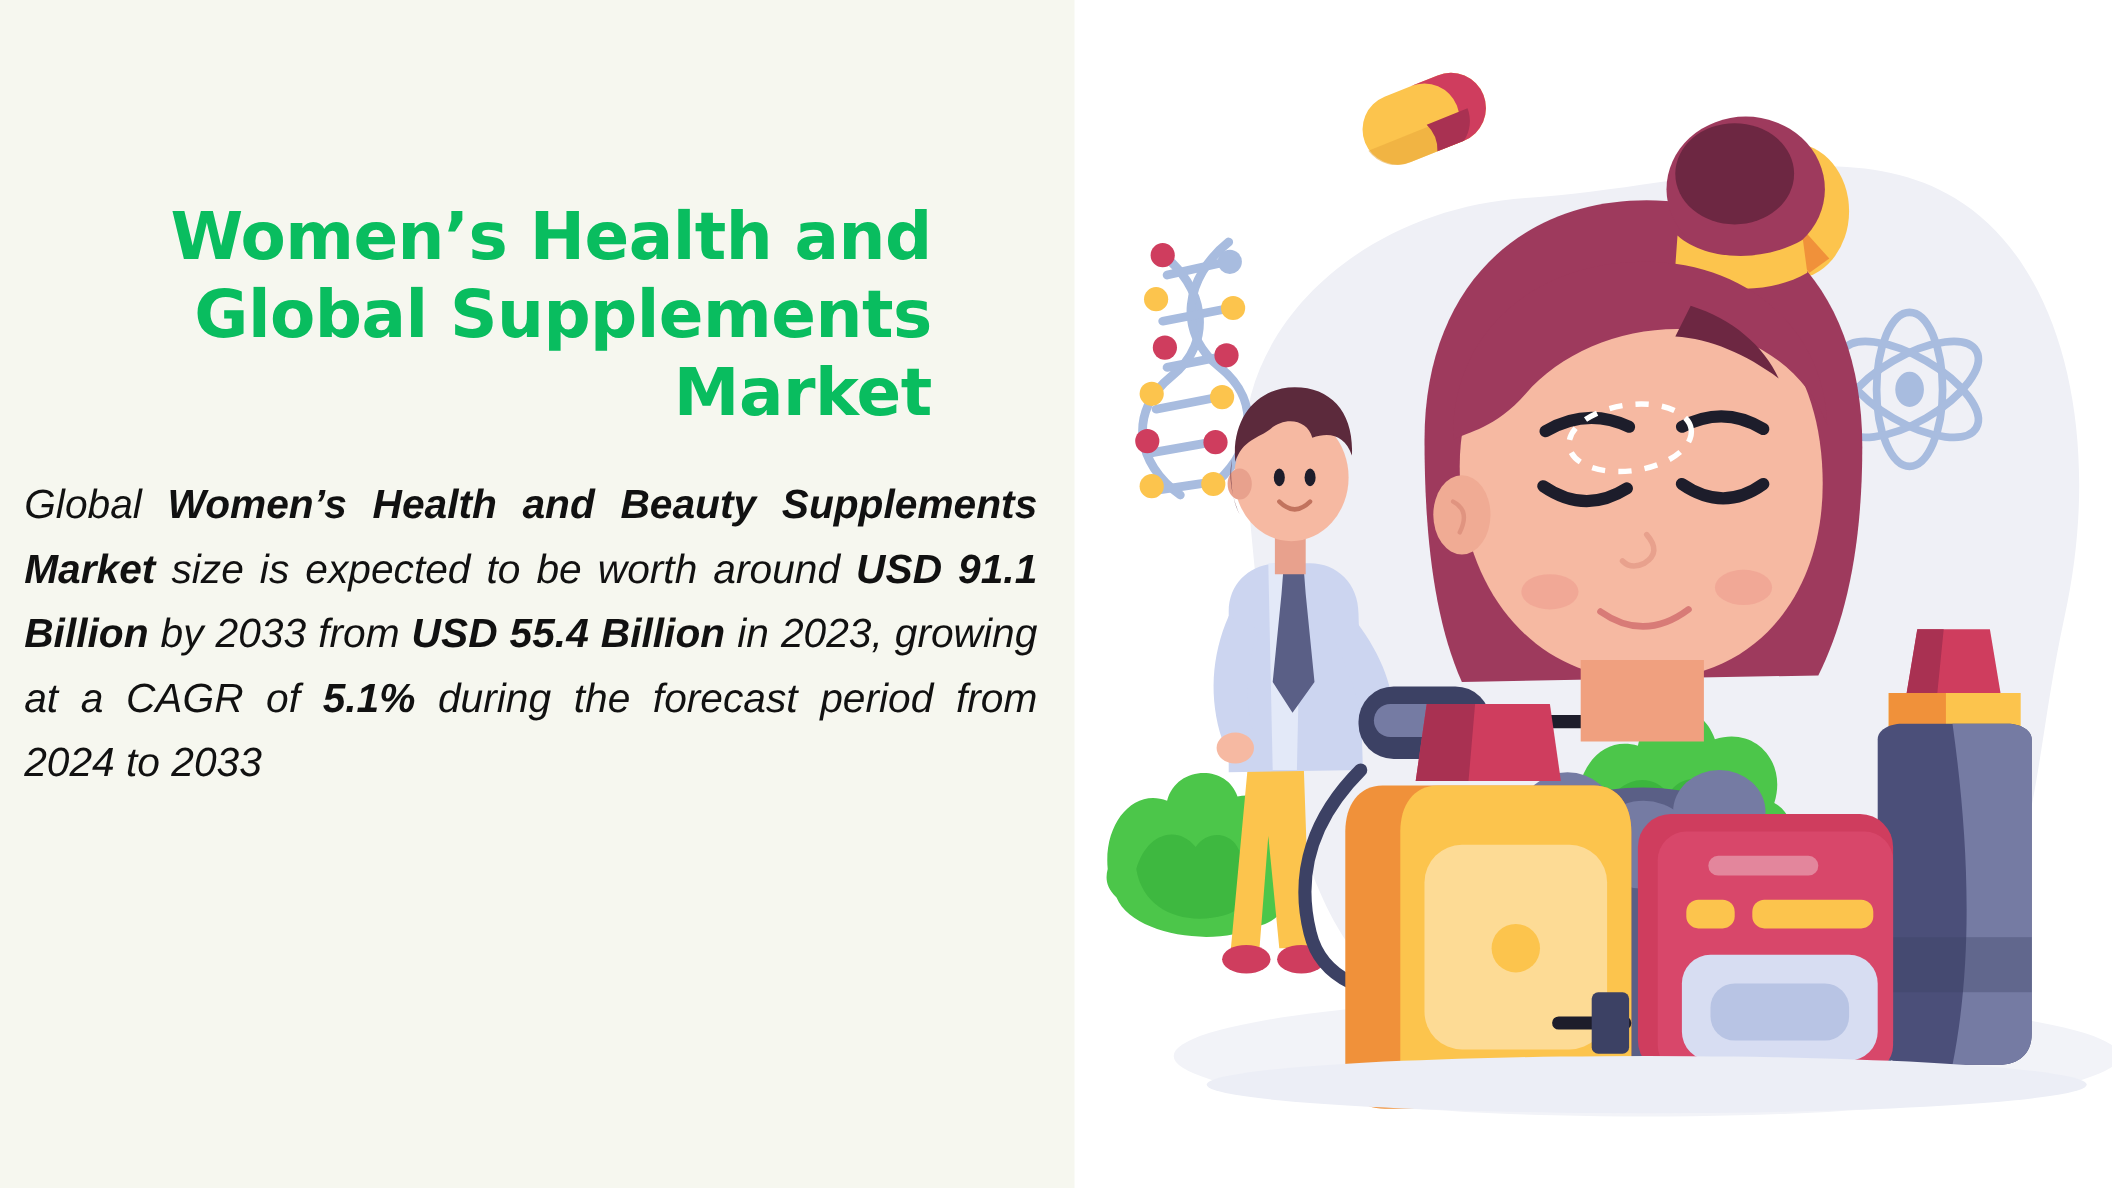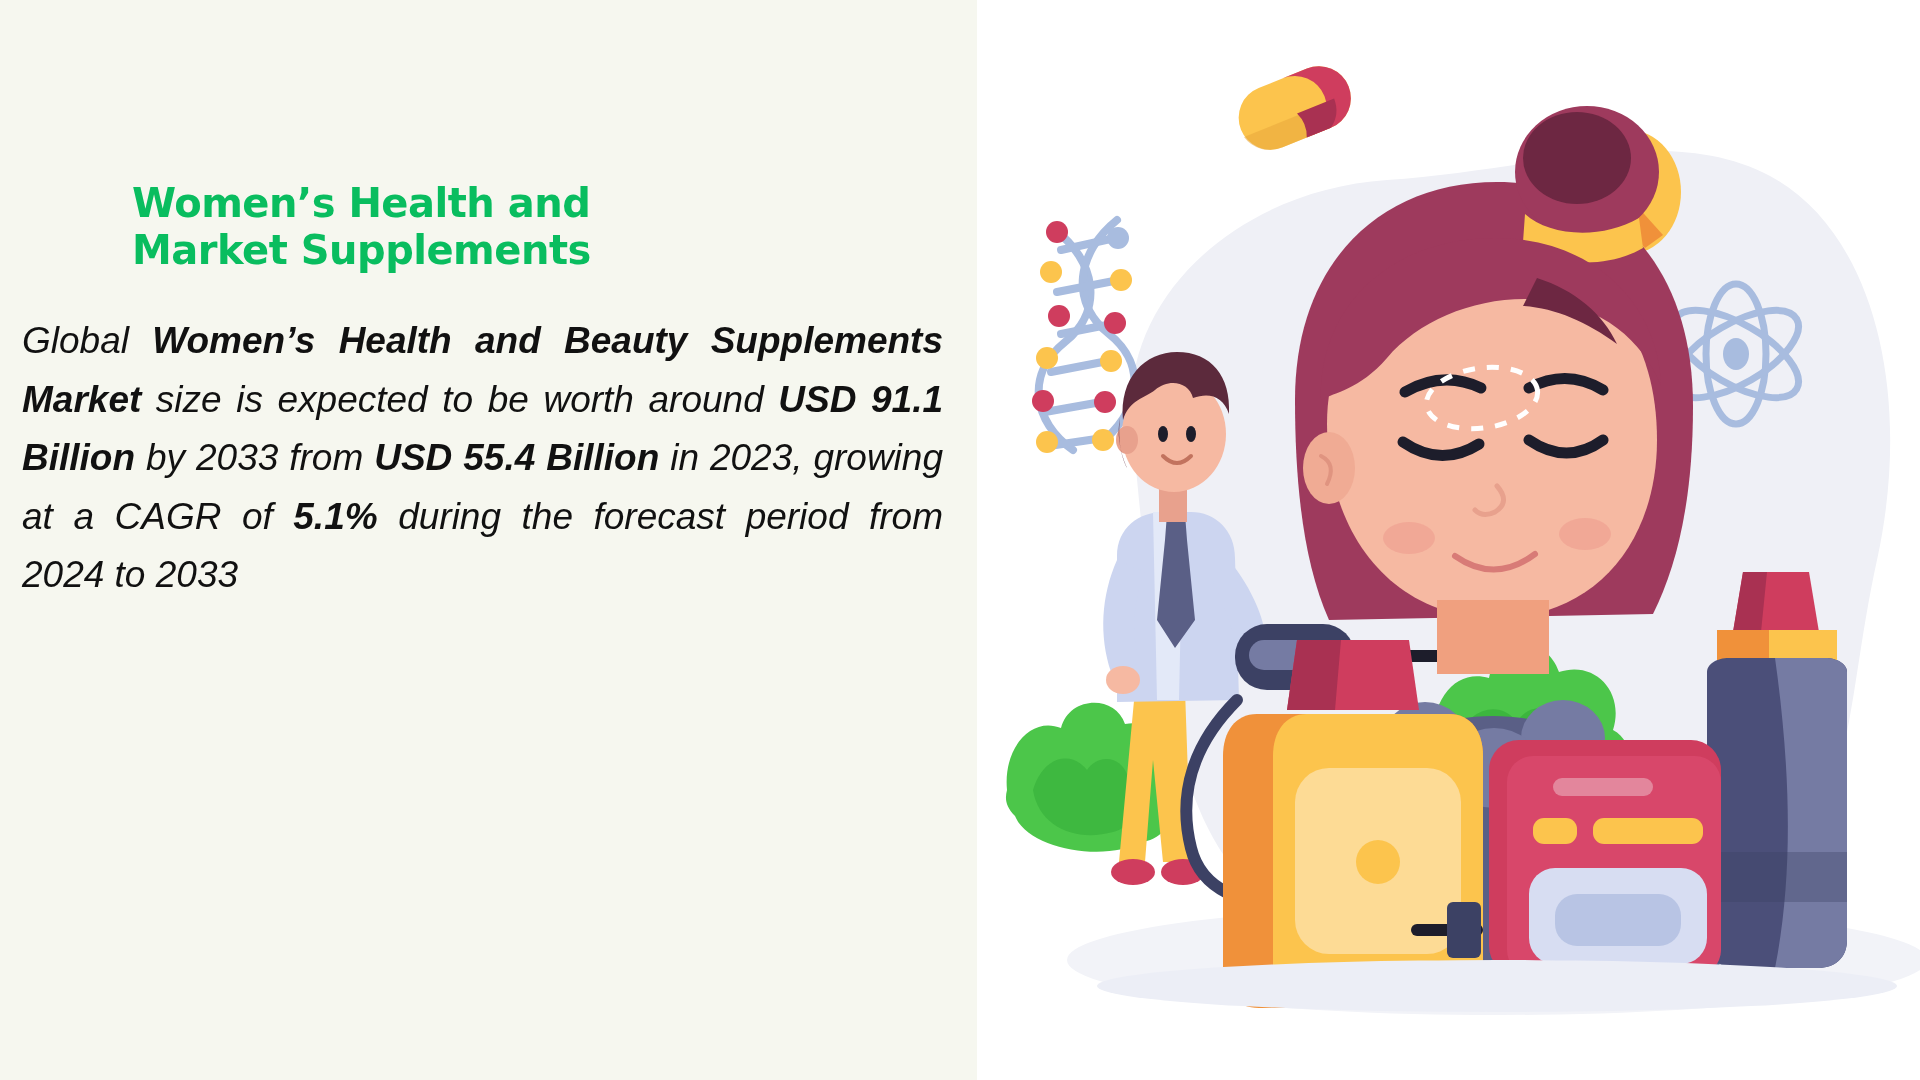--- a/index.html
+++ b/index.html
@@ -29,24 +29,24 @@
   .text-block {
     position: absolute;
     left: 22px;
     top: 180px;
     width: 935px;
   }
   .headline {
     color: #09bd5f;
     font-family: "DejaVu Sans", sans-serif;
     font-weight: bold;
-    font-size: 40px;
+    font-size: 60px;
     line-height: 1.18;
     letter-spacing: -0.5px;
-    text-align: left;
+    text-align: right;
     padding: 0 110px 0 110px;
   }
   .body-copy {
     margin-top: 38px;
     color: #111111;
     font-family: "Liberation Sans", sans-serif;
     font-size: 37px;
     line-height: 1.58;
     text-align: justify;
     text-justify: inter-word;
@@ -74,21 +74,22 @@
 </head>
 <body>
 
 <div class="page">
 
   <section class="left-panel" style="background: rgb(246, 247, 239);">
     <div class="text-block">
 
       <h1 class="headline" style="color: rgb(9, 189, 95);">
         <span>Women’s Health and</span><br>
-        <span>Market Supplements</span><br>
+        <span>Global Supplements</span><br>
+        <span>Market</span>
       </h1>
 
       <p class="body-copy" id="body-copy" style="color: rgb(17, 17, 17);"><span class="seg">Global </span><b class="seg">Women’s Health and Beauty Supplements Market</b><span class="seg"> size is expected to be worth around </span><b class="seg">USD 91.1 Billion</b><span class="seg"> by 2033 from </span><b class="seg">USD 55.4 Billion</b><span class="seg"> in 2023, growing at a CAGR of </span><b class="seg">5.1%</b><span class="seg"> during the forecast period from 2024 to 2033</span></p>
 
     </div>
   </section>
 
   <section class="right-panel">
     <div class="illus">
       <svg class="scene" viewBox="0 0 943 1080" xmlns="http://www.w3.org/2000/svg">

